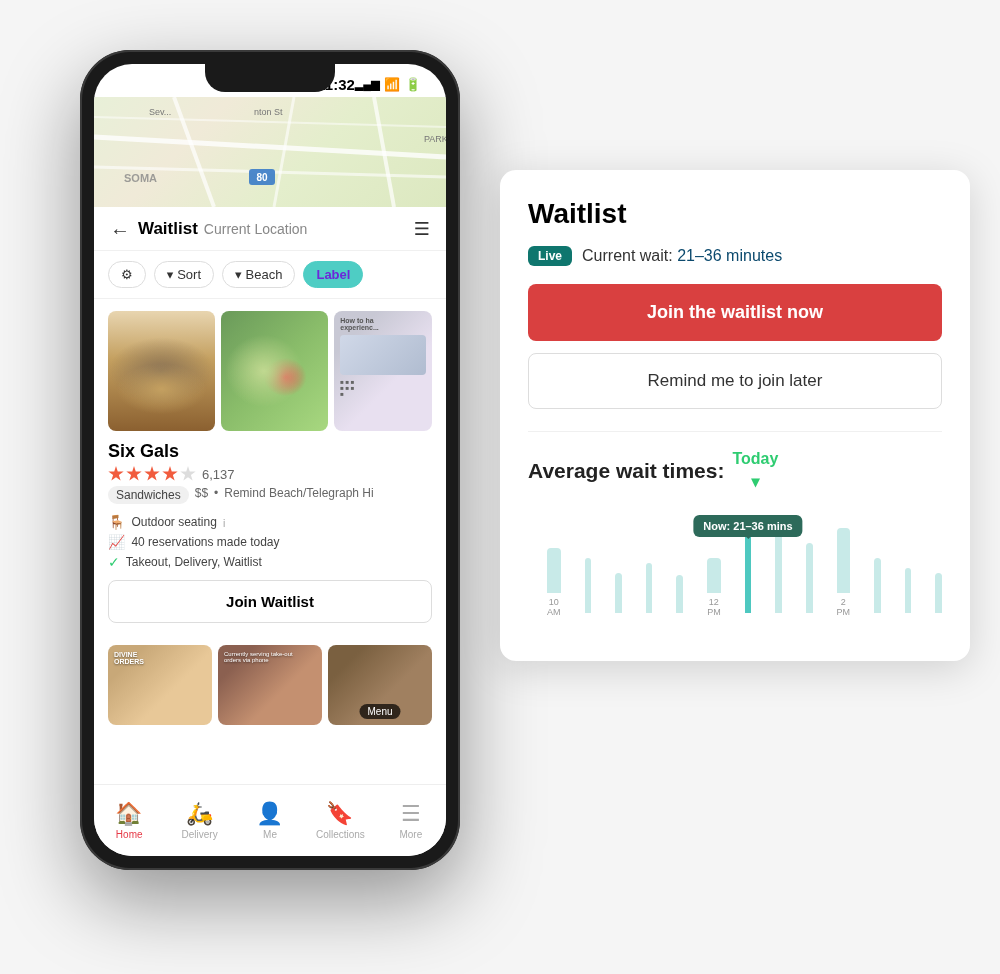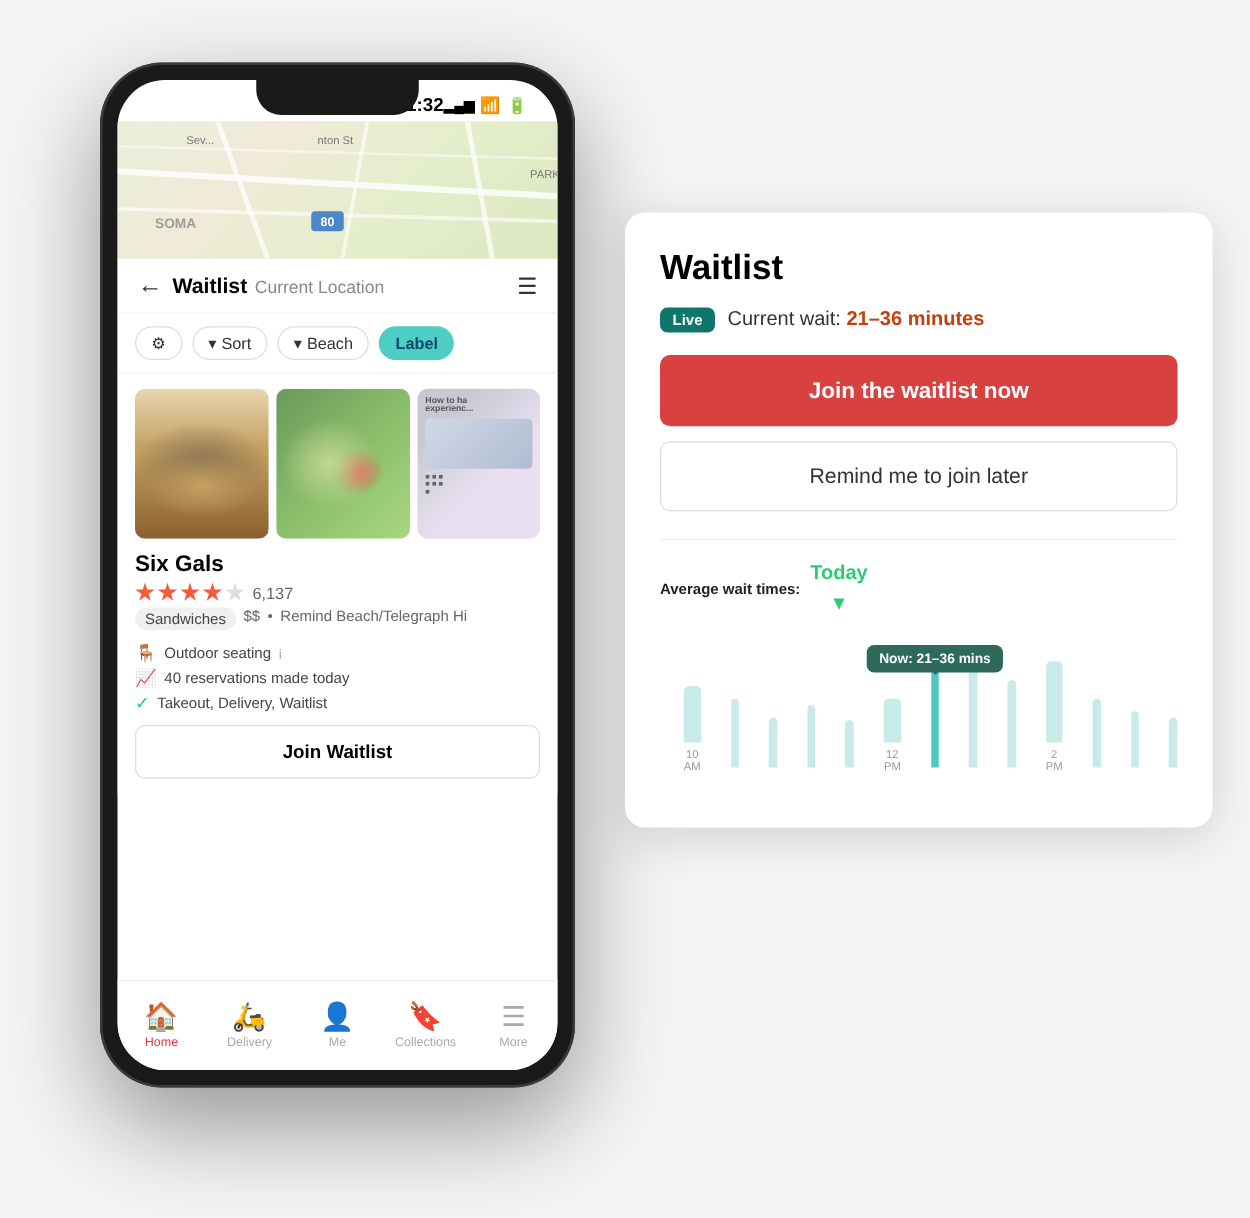--- a/index.html
+++ b/index.html
@@ -138,21 +138,21 @@
       border: 1.5px solid #ddd;
       border-radius: 20px;
       font-size: 13px;
       color: #333;
       background: #fff;
     }
 
     .filter-btn.active {
       background: #4ecdc4;
       border-color: #4ecdc4;
-      color: #0c4a6e;
+      color: #6d28d9;
       font-weight: 600;
     }
 
     
     .restaurant-section {
       padding: 12px 14px;
       background: #fff;
     }
 
     .restaurant-images {
@@ -386,22 +386,22 @@
       border-radius: 6px;
     }
 
     .wait-text {
       font-size: 16px;
       color: #333;
       font-weight: 500;
     }
 
     .wait-time {
-      color: #c2410c;
-      font-weight: 700;
+      color: #0c4a6e;
+      font-weight: 400;
       text-align: right;
     }
 
     .join-btn {
       width: 100%;
       padding: 18px;
       background: #d94040;
       color: #fff;
       border: none;
       border-radius: 8px;
@@ -432,21 +432,21 @@
     }
 
     .avg-wait-header {
       display: flex;
       align-items: center;
       gap: 8px;
       margin-bottom: 16px;
     }
 
     .avg-wait-label {
-      font-size: 12px;
+      font-size: 21px;
       font-weight: 700;
       color: #222;
     }
 
     .today-dropdown {
       display: flex;
       align-items: center;
       gap: 4px;
       font-size: 16px;
       color: #2ecc71;
@@ -629,20 +629,31 @@
           <span>40 reservations made today</span>
         </div>
         <div class="info-row">
           <span class="info-icon" style="color:#2ecc71">✓</span>
           <span>Takeout, Delivery, Waitlist</span>
         </div>
 
         <div class="join-waitlist-btn">Join Waitlist</div>
       </div>
 
+      <div class="bottom-images">
+        <div class="bottom-img bottom-img-1">
+          <div style="padding:6px;font-size:7px;color:#fff;font-weight:600;text-shadow:0 1px 2px rgba(0,0,0,0.5)">DIVINE<br>ORDERS</div>
+        </div>
+        <div class="bottom-img bottom-img-2">
+          <div style="padding:6px;font-size:6px;color:#fff;text-shadow:0 1px 2px rgba(0,0,0,0.5)">Currently serving take-out<br>orders via phone</div>
+        </div>
+        <div class="bottom-img bottom-img-3">
+          <div class="menu-badge">Menu</div>
+        </div>
+      </div>
 
       <div class="bottom-nav">
         <div class="nav-item">
           <span class="nav-icon active">🏠</span>
           <span class="nav-label active">Home</span>
         </div>
         <div class="nav-item">
           <span class="nav-icon inactive">🛵</span>
           <span class="nav-label">Delivery</span>
         </div>

